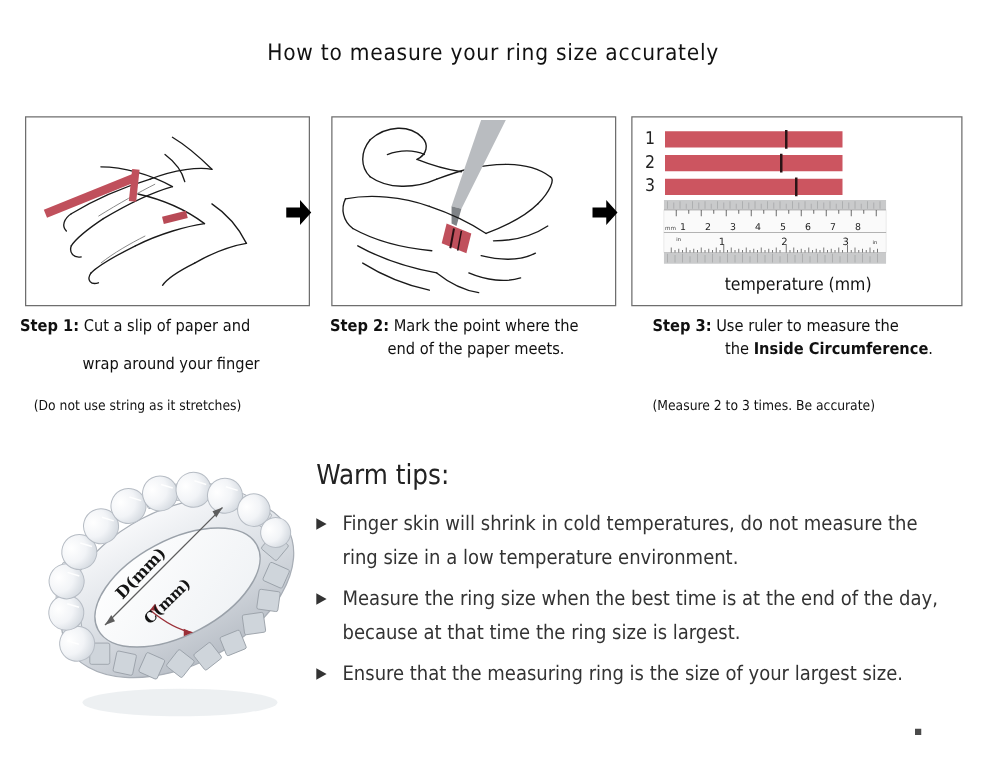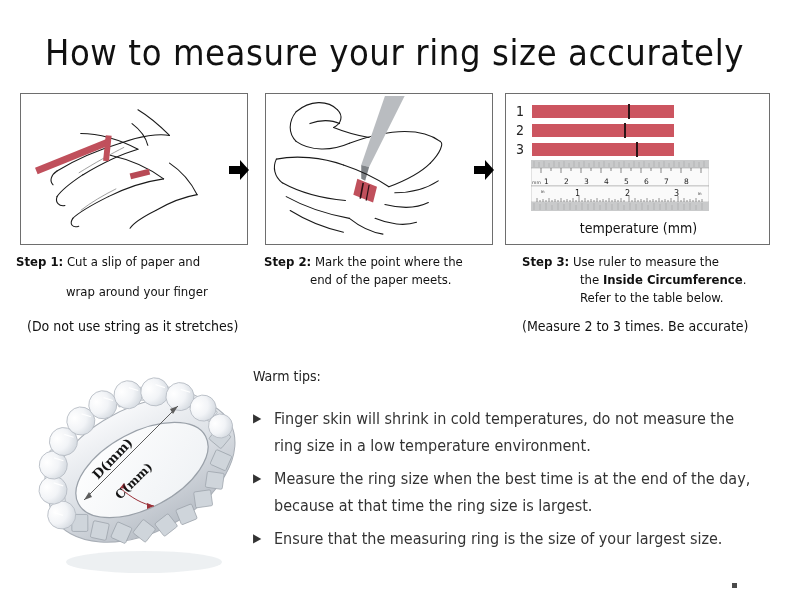--- a/index.html
+++ b/index.html
@@ -19,21 +19,21 @@
   }
 
   
   #page-title {
     position: absolute;
     left: 0;
     top: 32px;
     width: 789px;
     text-align: center;
     font-family: "DejaVu Sans Condensed", "Liberation Sans Narrow", "Liberation Sans", sans-serif;
-    font-size: 36px;
+    font-size: 18px;
     letter-spacing: 0.6px;
     color: #111;
     white-space: nowrap;
   }
 
   
   .panel {
     position: absolute;
     top: 93px;
     height: 152px;
@@ -72,21 +72,21 @@
   #caption-2 .ln2 { padding-left: 46px; }
   #caption-3 { left: 522px; width: 260px; }
   #caption-3 .ln2 { padding-left: 58px; }
   #caption-3 .ln3 { display: block; padding-left: 58px; }
   #caption-3 b { font-weight: bold; }
 
   .note {
     position: absolute;
     top: 318px;
     font-family: "DejaVu Sans Condensed", "Liberation Sans Narrow", "Liberation Sans", sans-serif;
-    font-size: 14px;
+    font-size: 11px;
     color: #111;
   }
   #note-1 { left: 27px; }
   #note-3 { left: 522px; }
 
   
   .art { position: absolute; left: 0; top: 0; width: 100%; height: 100%; }
 
   
   .strip-row {
@@ -148,21 +148,21 @@
     width: 228px;
     height: 236px;
   }
 
   
   #tips-heading {
     position: absolute;
     left: 253px;
     top: 368px;
     font-family: "DejaVu Sans Condensed", "Liberation Sans Narrow", "Liberation Sans", sans-serif;
-    font-size: 14px;
+    font-size: 22px;
     color: #222;
   }
   #tips-list {
     position: absolute;
     left: 253px;
     top: 405px;
     width: 500px;
     margin: 0;
     padding: 0;
     list-style: none;
@@ -367,21 +367,20 @@
 <div class="note" id="note-1">(Do not use string as it stretches)</div>
 
 <div class="step-caption" id="caption-2">
   <span class="lead">Step 2:</span><span> Mark the point where the</span>
   <span class="ln2">end of the paper meets.</span>
 </div>
 
 <div class="step-caption" id="caption-3">
   <span class="lead">Step 3:</span><span> Use ruler to measure the</span>
   <span class="ln2"><span>the </span><b>Inside Circumference</b><span>.</span></span>
-  <span class="ln3">Refer to the table below.</span>
 </div>
 <div class="note" id="note-3">(Measure 2 to 3 times. Be accurate)</div>
 
 <svg id="ring-figure" viewBox="0 0 228 236">
   <defs>
     <radialGradient id="gemShine" cx="35%" cy="30%" r="70%">
       <stop offset="0%" stop-color="#ffffff"></stop>
       <stop offset="60%" stop-color="#f2f4f7"></stop>
       <stop offset="100%" stop-color="#d8dde3"></stop>
     </radialGradient>

